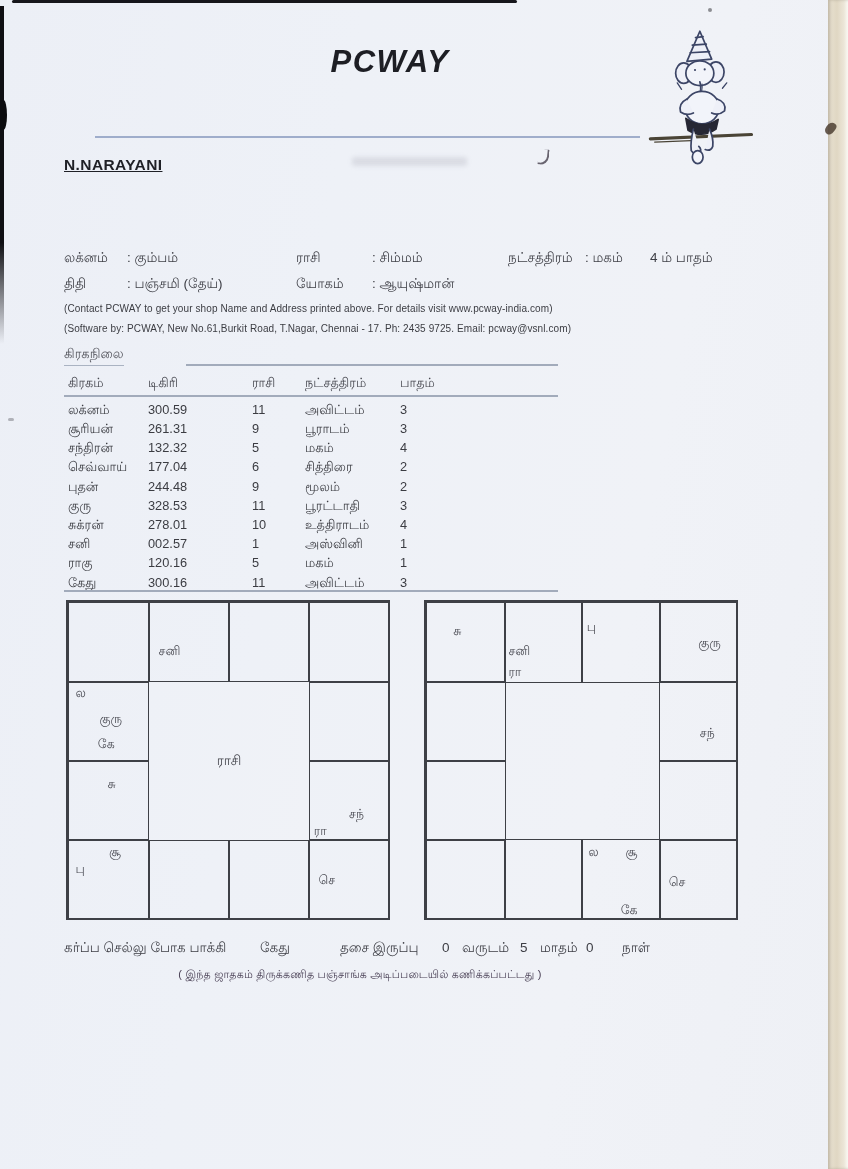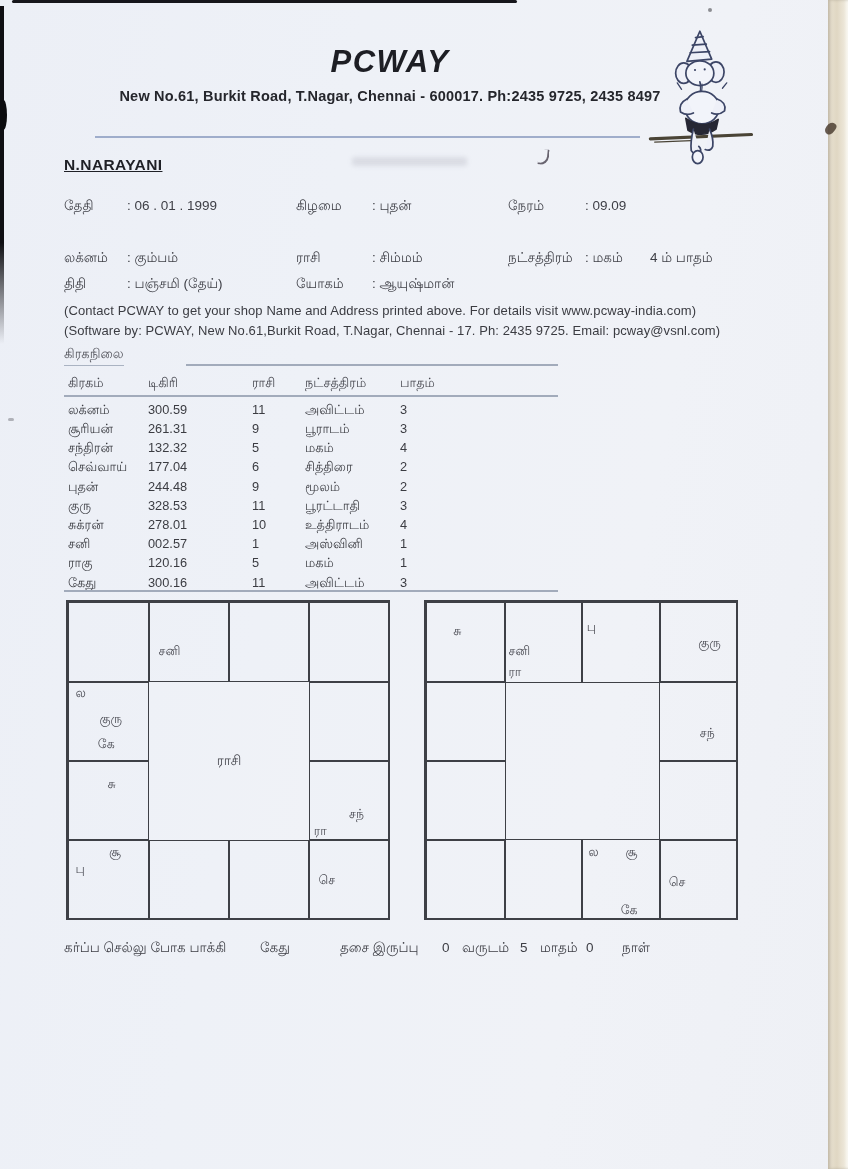--- a/index.html
+++ b/index.html
@@ -40,21 +40,21 @@
   .ganesha{position:absolute;left:648px;top:28px;}
   
   .pname{position:absolute;top:156px;left:64px;font-size:15.5px;font-weight:bold;
     text-decoration:underline;letter-spacing:.4px;color:#1f2026;}
   
   .drow{position:absolute;left:64px;width:740px;height:20px;font-size:13.5px;color:#3e3f46;}
   .drow span{position:absolute;white-space:nowrap;}
   .dl0{left:0;} .dv0{left:63px;} .dl1{left:232px;} .dv1{left:308px;}
   .dl2{left:444px;} .dv2{left:521px;} .dv2b{left:586px;}
   
-  .contact{position:absolute;left:64px;width:740px;font-size:13px;color:#3b3c42;letter-spacing:.1px;}
+  .contact{position:absolute;left:64px;width:740px;font-size:10px;color:#3b3c42;letter-spacing:.1px;}
   
   .sec-title{position:absolute;top:346px;left:64px;font-size:13px;color:#54555d;
     padding-bottom:2px;border-bottom:1.5px solid #aab3c2;}
   .tline{position:absolute;height:1.5px;background:#a2abbb;}
   .prow{position:absolute;left:64px;width:500px;height:17px;font-size:12.8px;color:#3b3c42;}
   .prow span{position:absolute;white-space:nowrap;}
   .phead{color:#46474f;text-decoration:underline;}
   .p0{left:4px;} .p1{left:84px;} .p2{left:188px;} .p3{left:241px;} .p4{left:336px;}
   
   .chart{position:absolute;top:600px;height:316px;border:2px solid #3e4046;}
@@ -84,21 +84,20 @@
   <div class="top-line"></div>
   <div class="left-line"></div>
   <div class="left-blob"></div>
   <div class="right-smudge"></div>
   <div class="speck1"></div>
   <div class="speck2"></div>
   <div class="curl-mark"></div>
   <div class="ghost-text"></div>
 
   <div class="brand">PCWAY</div>
-  <div class="addr">New No.61, Burkit Road, T.Nagar, Chennai - 600017. Ph:2435 9725, 2435 8497</div>
   <div class="hrule"></div>
 
   <svg class="ganesha" width="108" height="142" viewBox="0 0 100 132" fill="none" stroke="#3c4566" stroke-width="1.6" stroke-linecap="round" stroke-linejoin="round">
     <line x1="2" y1="103" x2="96" y2="99" stroke="#4a4436" stroke-width="3"></line>
     <line x1="6" y1="106" x2="40" y2="104.6" stroke="#4a4436" stroke-width="1.2"></line>
     <path d="M48,3 L59,29 L36,31 Z" fill="#eef0f8"></path>
     <path d="M39,23 L57,22 M41,16 L54,15 M44,9 L51,8"></path>
     <ellipse cx="33" cy="42" rx="7.5" ry="9.5" fill="#eef0f8"></ellipse>
     <ellipse cx="63" cy="41" rx="7.5" ry="9.5" fill="#eef0f8"></ellipse>
     <ellipse cx="48" cy="42" rx="13" ry="11.5" fill="#f2f4fa"></ellipse>
@@ -111,28 +110,20 @@
     <path d="M64,66 q9,3 7,11 q-6,5 -12,2" fill="#eef0f8"></path>
     <path d="M35,84 q15,11 30,1 l-2,9 q-13,9 -26,1 Z" fill="#262734" stroke="#262734"></path>
     <path d="M42,94 q-3,12 -2,20 q3,5 8,2 q2,-3 -1,-6" fill="#eef0f8"></path>
     <path d="M57,94 q4,9 3,16 q-2,5 -7,3" fill="#eef0f8"></path>
     <ellipse cx="46" cy="120" rx="5" ry="6" fill="#f2f4fa"></ellipse>
     <path d="M31,57 l-4,-6 M69,56 l4,-5" stroke-width="1.2"></path>
   </svg>
 
   <div class="pname">N.NARAYANI</div>
 
-  <div class="drow" style="top:198px">
-    <span class="dl0">தேதி</span>
-    <span class="dv0">: 06 . 01 . 1999</span>
-    <span class="dl1">கிழமை</span>
-    <span class="dv1">: புதன்</span>
-    <span class="dl2">நேரம்</span>
-    <span class="dv2">: 09.09</span>
-  </div>
   <div class="drow" style="top:250px">
     <span class="dl0">லக்னம்</span>
     <span class="dv0">: கும்பம்</span>
     <span class="dl1">ராசி</span>
     <span class="dv1">: சிம்மம்</span>
     <span class="dl2">நட்சத்திரம்</span>
     <span class="dv2">: மகம்</span>
     <span class="dv2b">4 ம் பாதம்</span>
   </div>
   <div class="drow" style="top:276px">
@@ -297,14 +288,15 @@
     <span class="ds1">கேது</span>
     <span class="ds2">தசை இருப்பு</span>
     <span class="ds3">0</span>
     <span class="ds4">வருடம்</span>
     <span class="ds5">5</span>
     <span class="ds6">மாதம்</span>
     <span class="ds7">0</span>
     <span class="ds8">நாள்</span>
   </div>
 
+  <div class="footnote">( இந்த ஜாதகம் திருக்கணித பஞ்சாங்க அடிப்படையில் கணிக்கப்பட்டது )</div>
 
 </div>
 
 </body></html>

